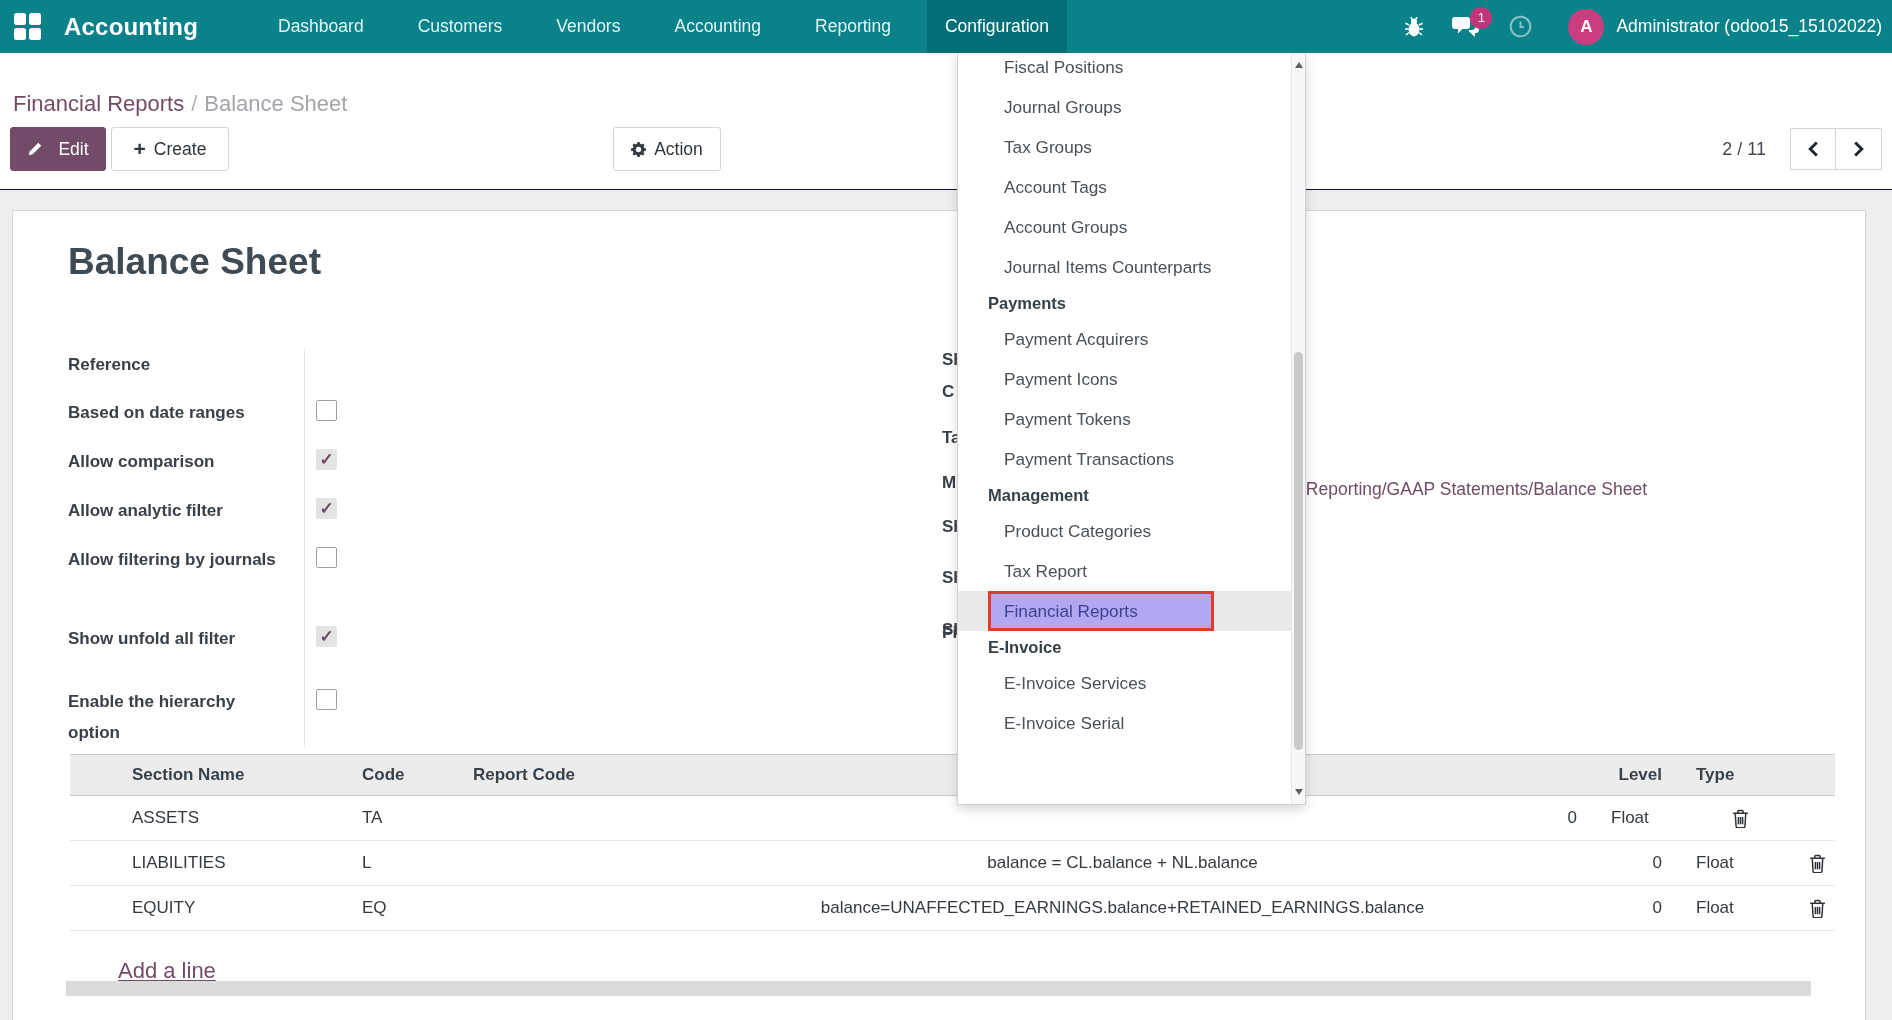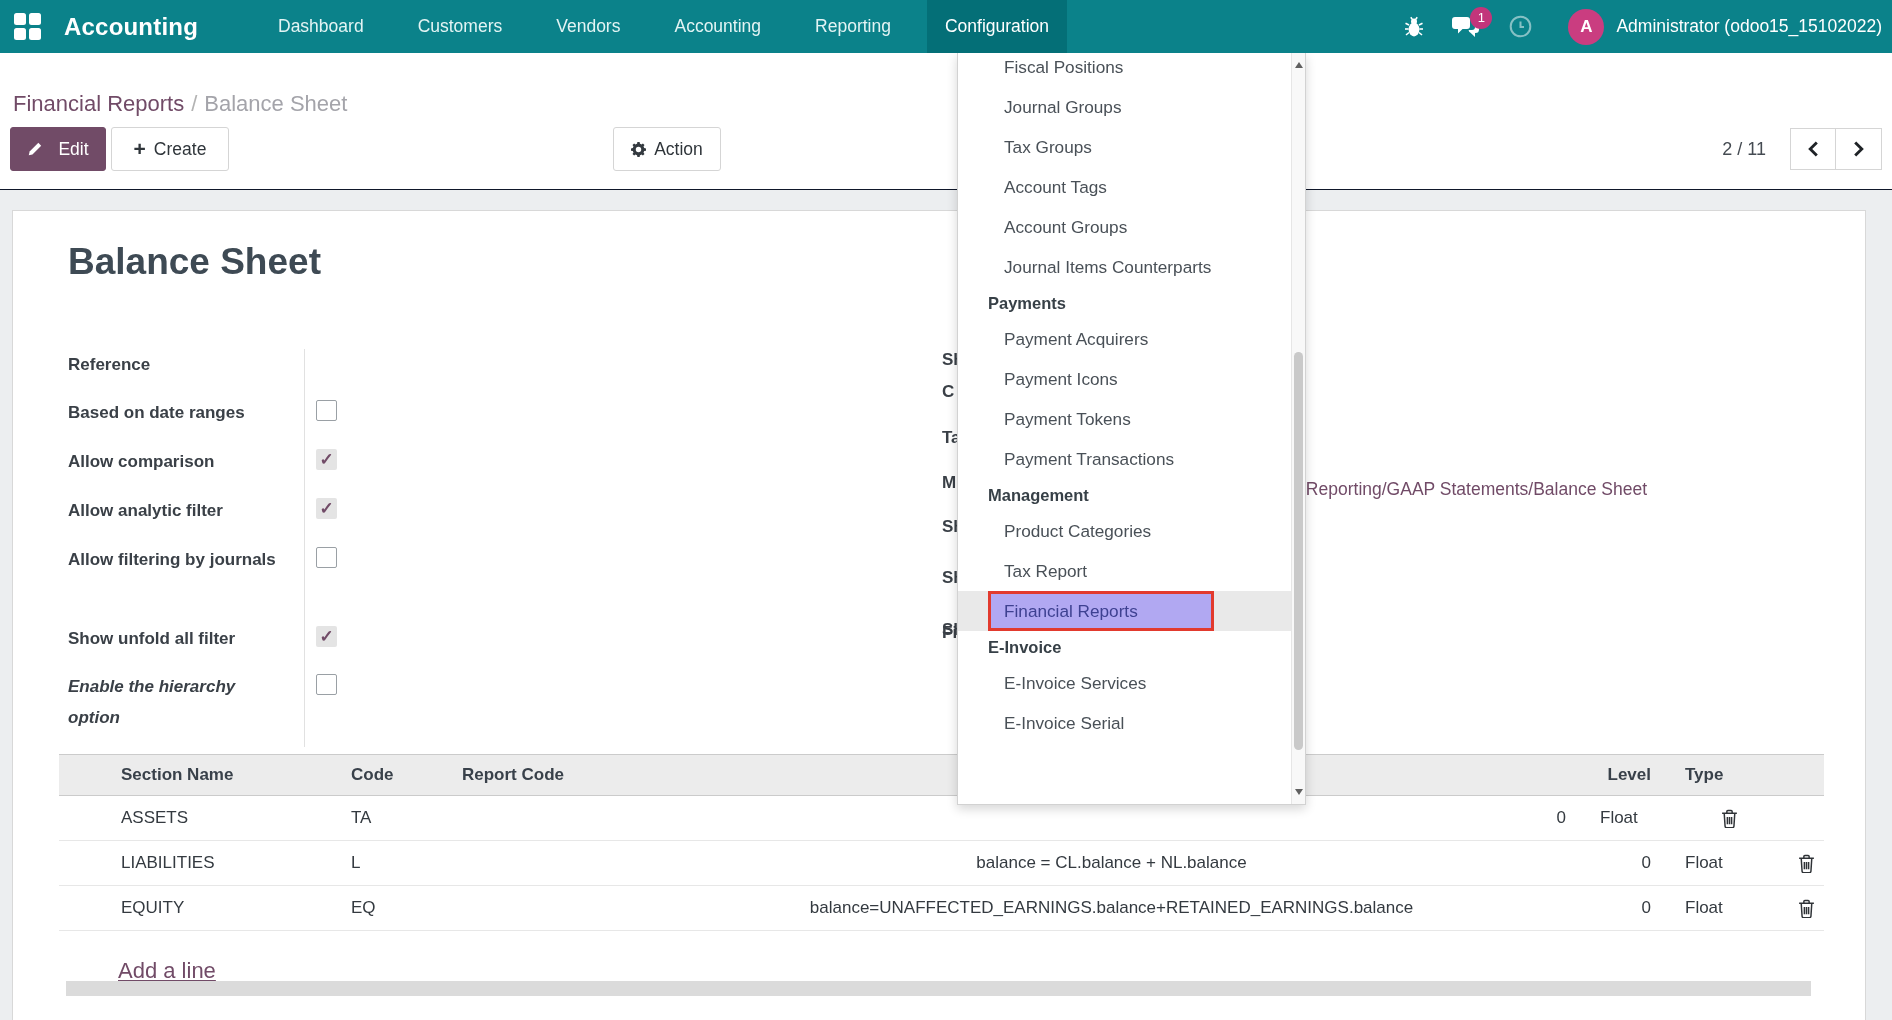--- a/index.html
+++ b/index.html
@@ -54,21 +54,21 @@
   .sheet-title { position:absolute; left:55px; top:30px; font-size:37px; font-weight:bold; color:#3e4a54; }
   .field-row { position:absolute; left:55px; width:300px; }
   .field-label { width:222px; font-size:17px; font-weight:bold; color:#3a4047; line-height:31px; }
   .checkbox { position:absolute; left:248px; top:3px; width:21px; height:21px; border-radius:2px; }
   .checkbox.unchecked { background:#fff; border:1.5px solid #9aa0a5; }
   .checkbox.checked { background:#e4e4e4; border:none; color:#714B67; font-size:17px; font-weight:bold; line-height:21px; text-align:center; }
   .v-sep { position:absolute; left:291px; top:138px; width:1px; height:398px; background:#e1e1e1; }
   .frag { position:absolute; left:929px; font-size:17px; font-weight:bold; color:#3a4047; white-space:nowrap; }
   .menu-path-link { position:absolute; left:1288px; top:268px; font-size:17.5px; color:#714B67; cursor:pointer; white-space:nowrap; }
   
-  .lines-table { position:absolute; left:46px; top:543px; width:1765px; font-size:17px; }
+  .lines-table { position:absolute; left:57px; top:543px; width:1765px; font-size:17px; }
   .tbl-row { display:grid; grid-template-columns:48px 230px 111px 191px 945px 85px 120px 35px; align-items:center; }
   .tbl-head { height:42px; background:#ececec; border-top:1px solid #cbcbcb; border-bottom:1px solid #cbcbcb; font-weight:bold; color:#39414a; }
   .tbl-body-row { height:45px; border-bottom:1px solid #e7e7e7; color:#343a40; cursor:pointer; background:#fff; }
   .cell { padding-left:14px; overflow:hidden; white-space:nowrap; }
   .cell.c-formulas { padding-left:0;text-align:center; }
   .cell.c-level { text-align:right; padding-right:18px; padding-left:0; }
   .cell.c-type { padding-left:16px; }
   .cell.c-trash { padding:0; display:flex; justify-content:center; cursor:pointer; }
   .add-line { position:absolute; left:105px; top:747px; font-size:22px; color:#714B67; cursor:pointer;text-decoration:underline; }
   .h-scrollbar { position:absolute; left:53px; top:770px; width:1745px; height:15px; background:#dbdbdb; }
@@ -211,21 +211,21 @@
           <div class="checkbox checked">✓</div>
         </div>
         <div class="field-row" style="top: 333px;">
           <div class="field-label">Allow filtering by journals</div>
           <div class="checkbox unchecked"></div>
         </div>
         <div class="field-row" style="top: 412px;">
           <div class="field-label">Show unfold all filter</div>
           <div class="checkbox checked">✓</div>
         </div>
-        <div class="field-row" style="top: 460px; font-style: italic;">
+        <div class="field-row" style="top: 475px;">
           <div class="field-label">Enable the hierarchy option</div>
           <div class="checkbox unchecked"></div>
         </div>
       </div>
     <div id="right-fragments">
         <div class="frag" style="top: 139px;">Sh</div>
         <div class="frag" style="top: 171px;">C</div>
         <div class="frag" style="top: 217px;">Ta</div>
         <div class="frag" style="top: 262px;">M</div>
         <div class="frag" style="top: 306px;">Sh</div>

